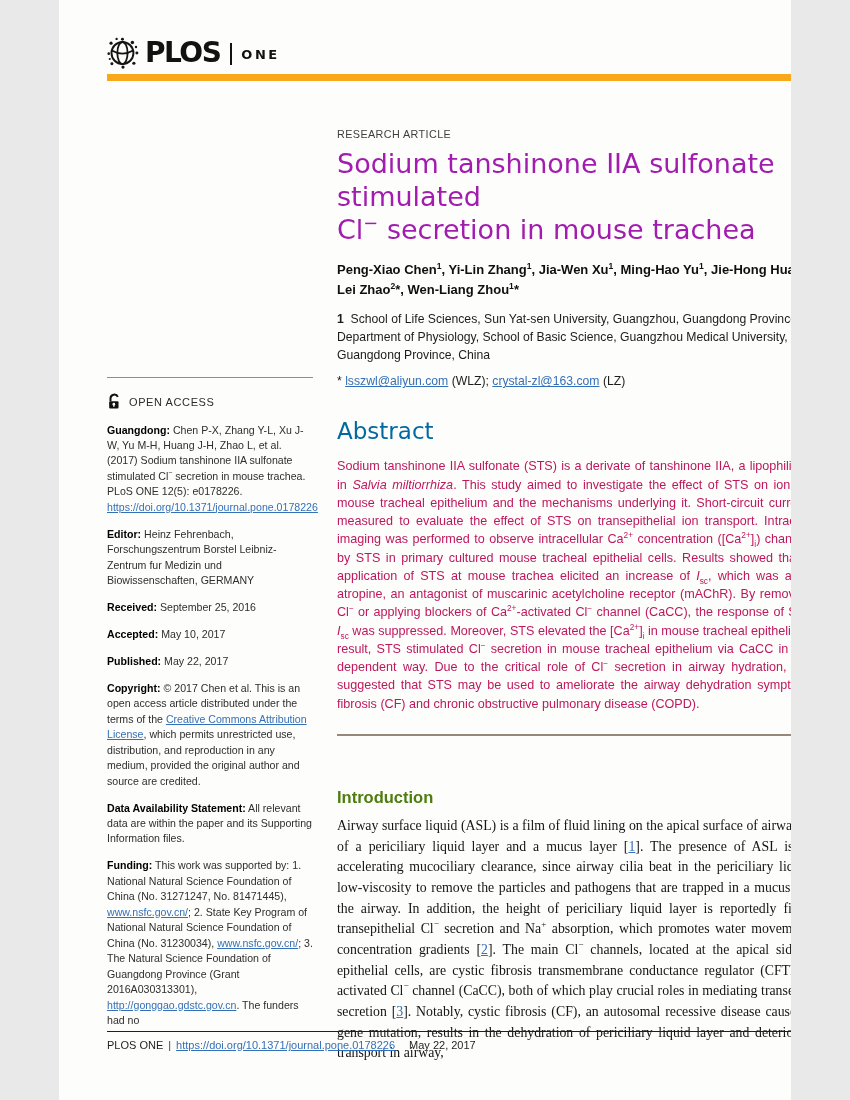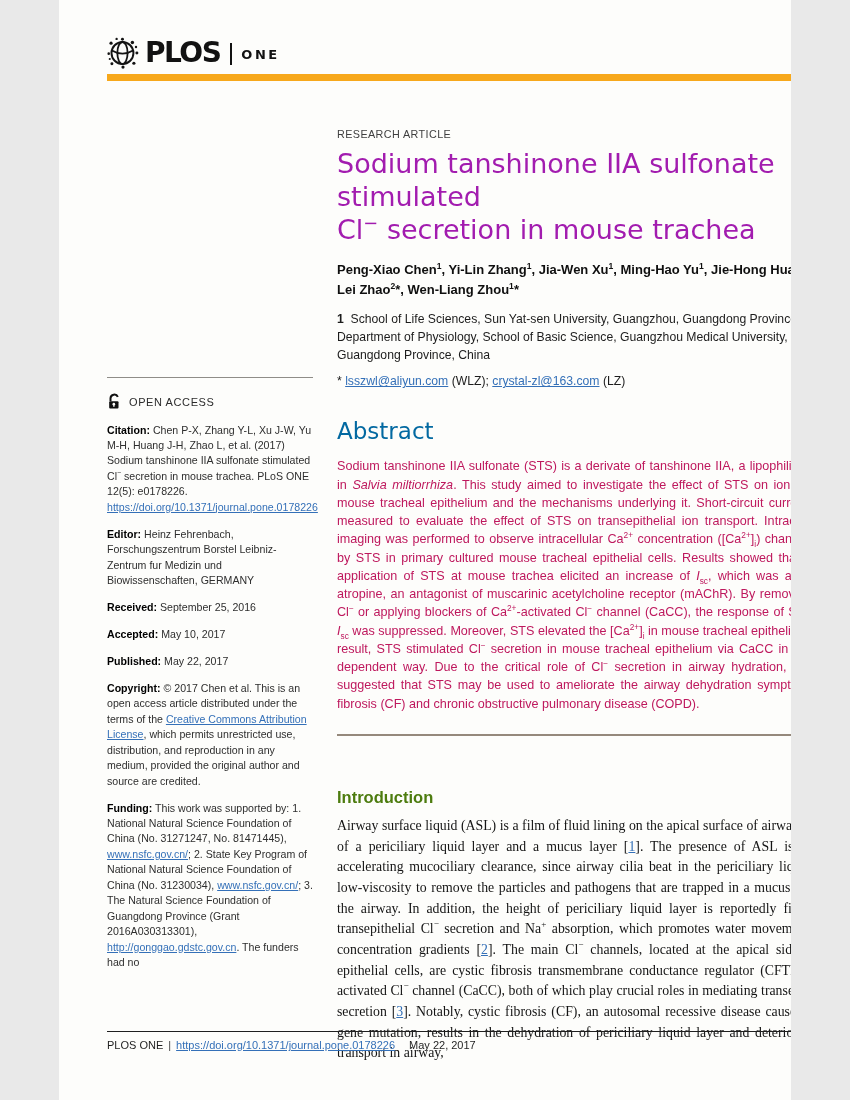--- a/index.html
+++ b/index.html
@@ -94,26 +94,27 @@
     <div class="oa-row">
       <svg width="15" height="18" viewBox="0 0 18 20">
         <path d="M4.2 9 V5.6 a4.6 4.6 0 0 1 8.8 -1.7" fill="none" stroke="#111" stroke-width="2.4"></path>
         <rect x="2.6" y="9" width="11.2" height="8.8" rx="1.2" fill="#111"></rect>
         <circle cx="8.2" cy="12.6" r="1.6" fill="#fdfdfb"></circle>
         <rect x="7.5" y="13" width="1.5" height="2.8" fill="#fdfdfb"></rect>
       </svg>
       <span class="oa-label">OPEN ACCESS</span>
     </div>
 
-    <div class="side-block"><b>Citation:</b> Chen P-X, Zhang Y-L, Xu J-W, Yu M-H, Huang J-H, Zhao L, et al. (2017) Sodium tanshinone IIA sulfonate stimulated Cl<sup>−</sup> secretion in mouse trachea. PLoS ONE 12(5): e0178226. <a>https://doi.org/10.1371/journal.pone.0178226</a></div>
+    <div class="side-block"><b>Guangdong:</b> Chen P-X, Zhang Y-L, Xu J-W, Yu M-H, Huang J-H, Zhao L, et al. (2017) Sodium tanshinone IIA sulfonate stimulated Cl<sup>−</sup> secretion in mouse trachea. PLoS ONE 12(5): e0178226. <a>https://doi.org/10.1371/journal.pone.0178226</a></div>
     <div class="side-block"><b>Editor:</b> Heinz Fehrenbach, Forschungszentrum Borstel Leibniz-Zentrum fur Medizin und Biowissenschaften, GERMANY</div>
     <div class="side-block"><b>Received:</b> September 25, 2016</div>
     <div class="side-block"><b>Accepted:</b> May 10, 2017</div>
     <div class="side-block"><b>Published:</b> May 22, 2017</div>
     <div class="side-block"><b>Copyright:</b> © 2017 Chen et al. This is an open access article distributed under the terms of the <a>Creative Commons Attribution License</a>, which permits unrestricted use, distribution, and reproduction in any medium, provided the original author and source are credited.</div>
+    <div class="side-block"><b>Data Availability Statement:</b> All relevant data are within the paper and its Supporting Information files.</div>
     <div class="side-block"><b>Funding:</b> This work was supported by: 1. National Natural Science Foundation of China (No. 31271247, No. 81471445), <a>www.nsfc.gov.cn/</a>; 2. State Key Program of National Natural Science Foundation of China (No. 31230034), <a>www.nsfc.gov.cn/</a>; 3. The Natural Science Foundation of Guangdong Province (Grant 2016A030313301), <a>http://gonggao.gdstc.gov.cn</a>. The funders had no</div>
   </div>
 
   <div class="main">
     <div class="kicker">RESEARCH ARTICLE</div>
     <h1 class="title" style="margin:7px 0 0 0;">Sodium tanshinone IIA sulfonate stimulated<br>Cl<sup>−</sup> secretion in mouse trachea</h1>
     <div class="authors">Peng-Xiao Chen<sup>1</sup>, Yi-Lin Zhang<sup>1</sup>, Jia-Wen Xu<sup>1</sup>, Ming-Hao Yu<sup>1</sup>, Jie-Hong Huang<sup>1</sup>,<br>Lei Zhao<sup>2</sup>*, Wen-Liang Zhou<sup>1</sup>*</div>
     <div class="affils"><b>1</b>&nbsp; School of Life Sciences, Sun Yat-sen University, Guangzhou, Guangdong Province, China, <b>2</b>&nbsp; Department of Physiology, School of Basic Science, Guangzhou Medical University, Guangzhou, Guangdong Province, China</div>
 
     <div class="corr">

